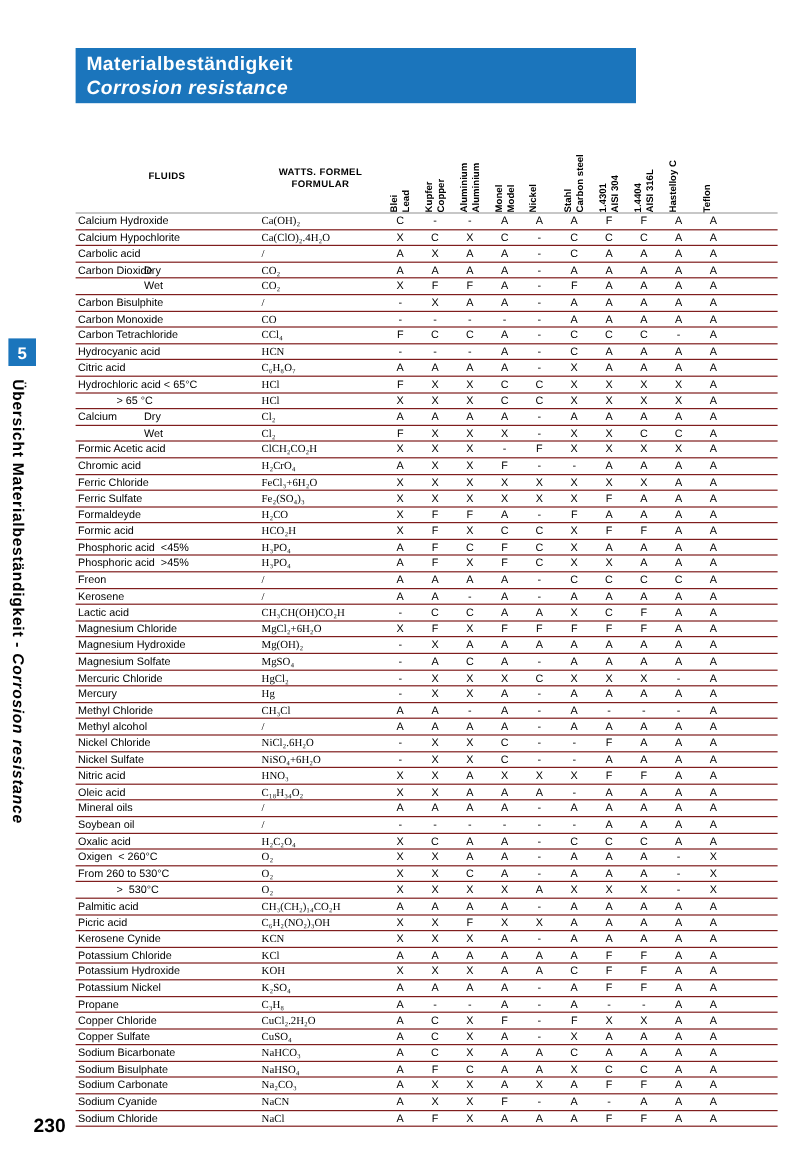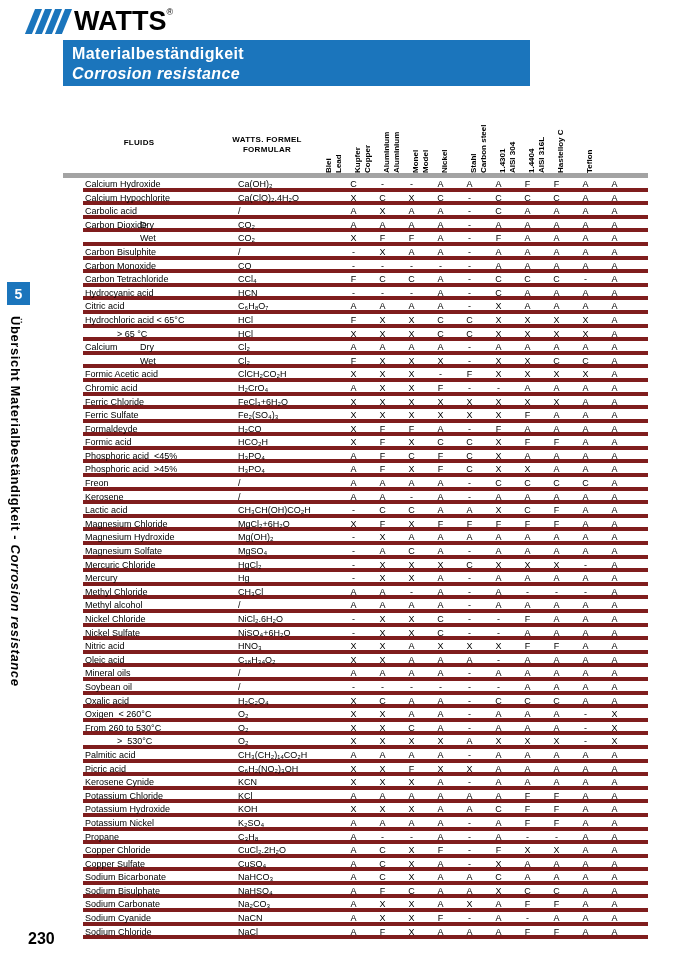--- a/index.html
+++ b/index.html
@@ -21,52 +21,42 @@
   .banner-de { font-weight:bold; font-size:16px; line-height:20px; letter-spacing:0.4px; }
   .banner-en { font-weight:bold; font-style:italic; font-size:16px; line-height:20px; letter-spacing:0.4px; }
 
   
   .tab5 { position:absolute; left:7px; top:282px; width:23px; height:23px; background:var(--blue); color:#fff; font-weight:bold; font-size:14px; display:flex; align-items:center; justify-content:center; }
   .vtext { position:absolute; left:8px; top:316px; writing-mode:vertical-rl; font-size:13px; font-weight:bold; letter-spacing:0.6px; white-space:nowrap; }
   .vtext .ven { font-style:italic; }
 
   
   .tablewrap { position:absolute; left:63px; top:112px; width:585px; }
-  .thead { position:relative; height:66px; border-bottom:5px solid #a3a3a3; }
+  .thead { position:relative; height:66px; border-bottom:1px solid #a3a3a3; }
   .th-fluids { position:absolute; left:0; bottom:26px; width:152px; text-align:center; font-size:8px; font-weight:bold; letter-spacing:0.3px; }
   .th-formula { position:absolute; left:152px; bottom:18px; width:104px; text-align:center; font-size:8px; font-weight:bold; line-height:10px; letter-spacing:0.3px; }
   .th-cols { position:absolute; left:256px; bottom:0; display:flex; }
   .colhead { position:relative; width:29px; height:66px; }
   .colhead-inner { position:absolute; left:0; top:66px; transform-origin:0 0; transform:rotate(-90deg); width:66px; height:29px; display:flex; flex-direction:column; padding-top:5px; font-size:8px; font-weight:bold; line-height:9.5px; white-space:nowrap; }
 
-  .trow { display:flex; height:13.6px; line-height:12.6px; border-bottom:4px solid #7f1d1d; font-size:9px;margin-left:20px; }
+  .trow { display:flex; height:13.6px; line-height:12.6px; border-bottom:1px solid #7f1d1d; font-size:9px; }
   .td-fluid { width:152px; position:relative; padding-left:2px; }
   .td-fluid span { white-space:pre; }
   .qual { position:absolute; left:57px; }
   .subq { position:absolute; left:34px; }
-  .td-formula { width:104px; padding-left:3px; white-space:nowrap; }
+  .td-formula { width:104px; padding-left:3px; white-space:nowrap;font-family:Liberation Serif, serif; }
   .td-val { width:29px; text-align:center; }
 
   .pagenum { position:absolute; left:28px; top:930px; font-size:16px; font-weight:bold; }
 </style>
 </head>
 <body>
 
 <div class="page">
 
-  <div class="logo">
-    <span class="stripes">
-        <i></i>
-        <i></i>
-        <i></i>
-        <i></i>
-      </span>
-    <span class="logo-text">WATTS</span>
-    <span class="reg">®</span>
-  </div>
 
   <div class="banner">
     <div class="banner-de">Materialbeständigkeit</div>
     <div class="banner-en">Corrosion resistance</div>
   </div>
 
   <div class="tab5">5</div>
 
   <div class="vtext">
     <span class="vde">Übersicht Materialbeständigkeit - </span><span class="ven">Corrosion resistance</span>

